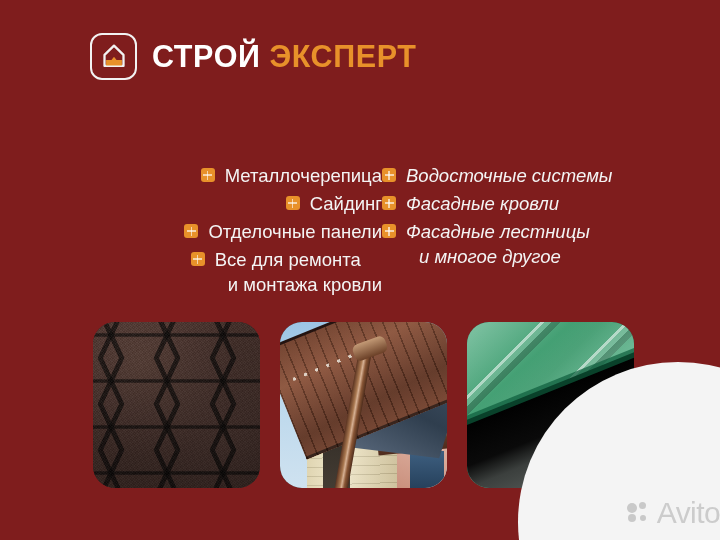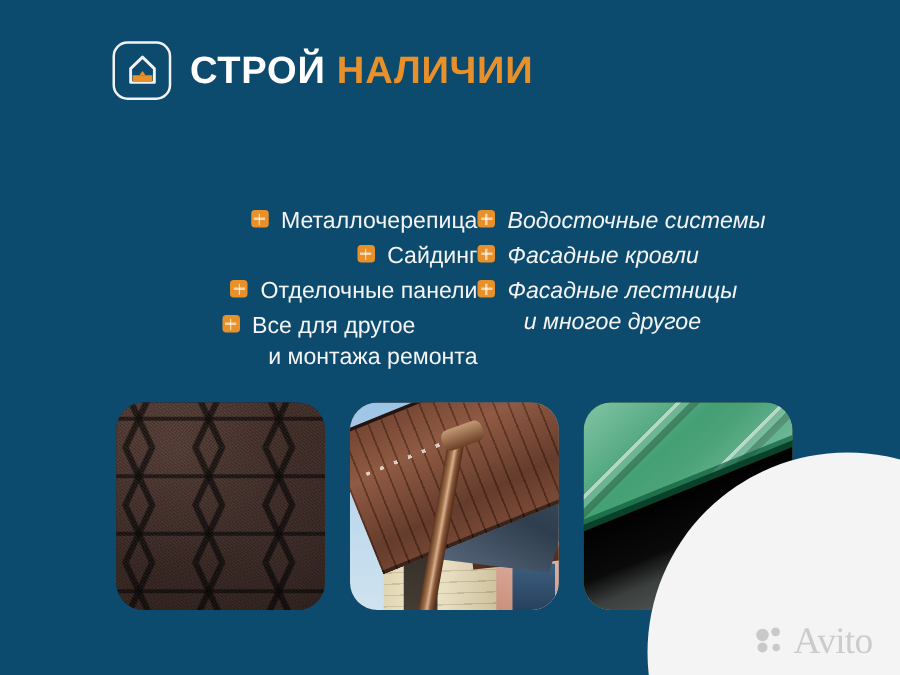--- a/index.html
+++ b/index.html
@@ -12,21 +12,21 @@
     height: 540px;
     overflow: hidden;
     background: #434343;
     font-family: "Liberation Sans", "DejaVu Sans", sans-serif;
     -webkit-font-smoothing: antialiased;
   }
   .poster {
     position: relative;
     width: 720px;
     height: 540px;
-    background: #0c4a6e;
+    background: #7f1d1d;
     overflow: hidden;
   }
 
   
   .logo-row {
     position: absolute;
     left: 90px;
     top: 28px;
     display: flex;
     align-items: center;
@@ -343,27 +343,26 @@
     right: -118px;
     bottom: -142px;
     width: 320px;
     height: 320px;
     border-radius: 50%;
     background: #f4f4f4;
     pointer-events: none;
   }
   .avito-logo {
     position: absolute;
-    right: 22px;
+    right: 0;
     bottom: 12px;
     display: flex;
     align-items: center;
     gap: 6px;
     pointer-events: none;
-    font-family: Liberation Serif, serif;
   }
   .avito-dots {
     position: relative;
     width: 24px;
     height: 22px;
     flex: 0 0 auto;
   }
   .avito-dots i {
     position: absolute;
     border-radius: 50%;
@@ -390,21 +389,21 @@
   <div class="logo-row">
     <div class="logo-mark">
       <svg width="27" height="27" viewBox="0 0 27 27" aria-hidden="true">
         <path d="M13.5 3.2 L23 12.4 L23 23.4 L4 23.4 L4 12.4 Z" fill="none" stroke="#f2f2f2" stroke-width="2.3" stroke-linejoin="round"></path>
         <path d="M5.6 17.6 L21.4 17.6 L21.4 23.0 L5.6 23.0 Z" fill="#e8912a"></path>
         <path d="M11.0 17.6 L13.5 14.2 L16.0 17.6 Z" fill="#e8912a"></path>
       </svg>
     </div>
     <div class="logo-text">
       <span class="logo-word-1">СТРОЙ</span>
-      <span class="logo-word-2">НАЛИЧИИ</span>
+      <span class="logo-word-2">ЭКСПЕРТ</span>
     </div>
   </div>
 
 
   <div class="features">
 
     <div class="feature-col col-left">
       <div class="feature-item">
         <span class="bullet"></span>
         <span class="feature-text">Металлочерепица</span>
@@ -413,22 +412,22 @@
         <span class="bullet"></span>
         <span class="feature-text">Сайдинг</span>
       </div>
       <div class="feature-item">
         <span class="bullet"></span>
         <span class="feature-text">Отделочные панели</span>
       </div>
       <div class="feature-item">
         <span class="bullet"></span>
         <span class="feature-text">
-          <span>Все для другое</span>
-          <span class="line2">и монтажа ремонта</span>
+          <span>Все для ремонта</span>
+          <span class="line2">и монтажа кровли</span>
         </span>
       </div>
     </div>
 
     <div class="feature-col col-right">
       <div class="feature-item">
         <span class="bullet"></span>
         <span class="feature-text">Водосточные системы</span>
       </div>
       <div class="feature-item">

